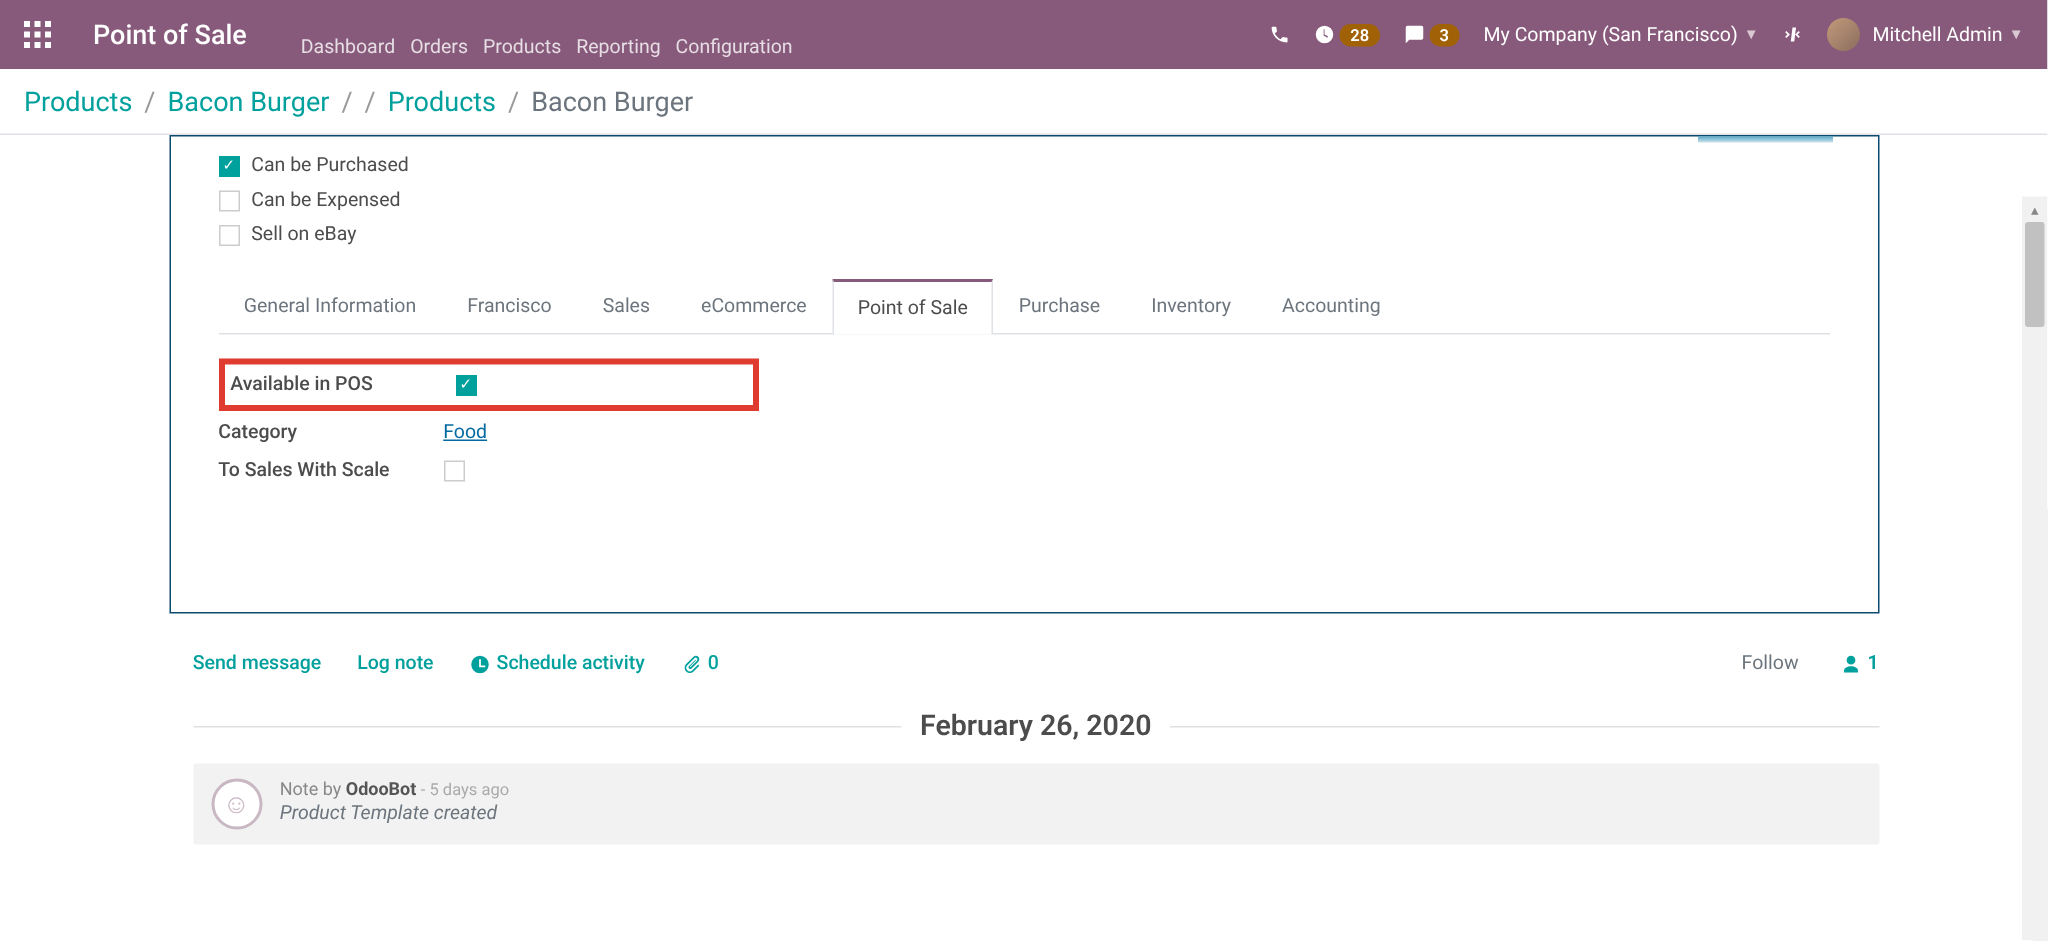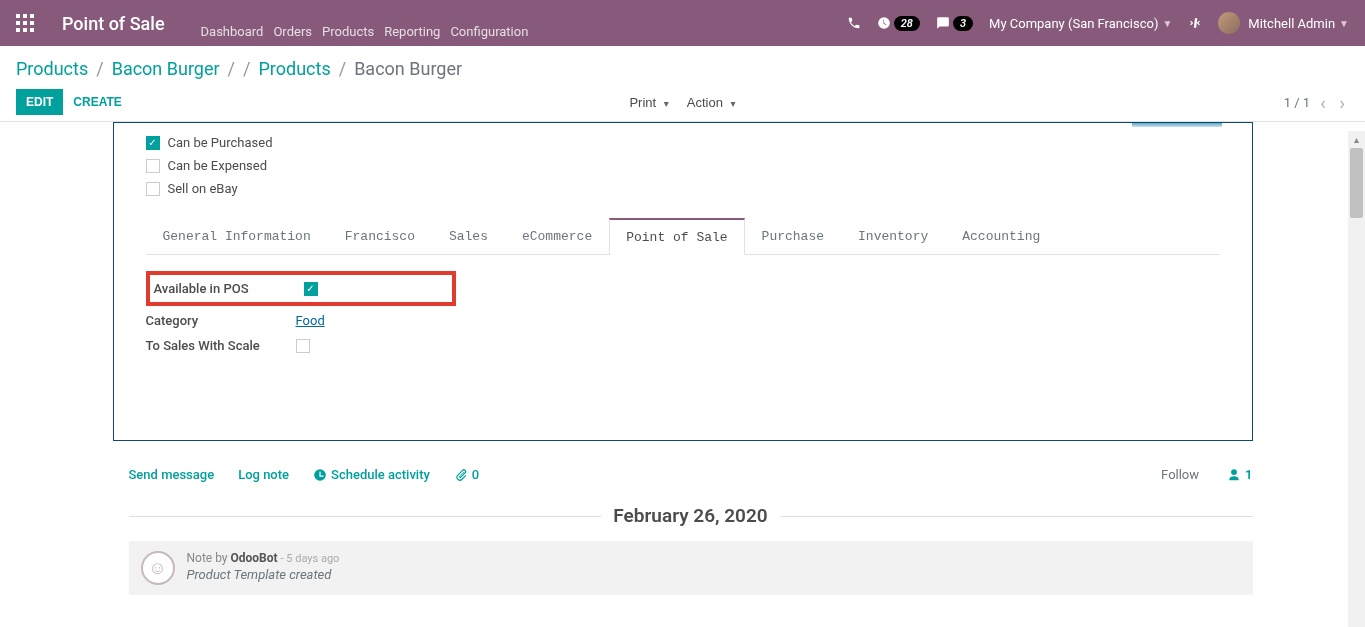--- a/index.html
+++ b/index.html
@@ -6,21 +6,21 @@
   body { font-family: -apple-system, BlinkMacSystemFont, "Segoe UI", Roboto, "Helvetica Neue", Arial, sans-serif; font-size: 13px; color: #4c4c4c; background: #fff; width: 1365px; height: 627px; overflow: hidden; position: relative; }
 
   
   .navbar { background: #875A7B; color: #fff; height: 46px; display: flex; align-items: center; padding: 0 16px; }
   .apps-icon { width: 18px; height: 18px; display: grid; grid-template-columns: repeat(3,4px); grid-template-rows: repeat(3,4px); gap: 3px; margin-right: 28px; cursor: pointer; }
   .apps-icon span { background: #fff; width: 4px; height: 4px; }
   .brand { font-size: 18px; font-weight: 500; margin-right: 36px; cursor: pointer; }
   .nav-menu { display: flex; gap: 10px; margin-top: 16px; }
   .nav-menu a { color: #e7dde4; font-size: 13px; cursor: pointer; }
   .nav-right { margin-left: auto; display: flex; align-items: center; gap: 16px; }
-  .badge-pill { background: #000000; color: #fff; border-radius: 10px; padding: 1px 7px; font-size: 11px; margin-left: 3px; font-weight: 600; font-style: italic; }
+  .badge-pill { background: #a16207; color: #fff; border-radius: 10px; padding: 1px 7px; font-size: 11px; margin-left: 3px; font-weight: 600; }
   .icon-btn { display: inline-flex; align-items: center; cursor: pointer; }
   .avatar { width: 22px; height: 22px; border-radius: 50%; background: linear-gradient(135deg,#c49a7a,#8a6d5e); display: inline-block; }
   .caret { font-size: 10px; margin-left: 4px; color: #d9c8d3; }
 
   
   .control-bar { padding: 12px 16px 0 16px; }
   .breadcrumb { display: flex; align-items: center; gap: 8px; font-size: 18px; margin-bottom: 10px; flex-wrap: wrap; }
   .breadcrumb a { color: #00a09d; cursor: pointer; }
   .breadcrumb .sep { color: #999; }
   .breadcrumb .current { color: #6c757d; }
@@ -40,29 +40,29 @@
 
   .prod-img { position: absolute; right: 30px; top: 0; width: 90px; height: 4px; background: linear-gradient(#5aa9c9,#cfe3ec); }
 
   .check-list { margin-top: 8px; }
   .check-row { display: flex; align-items: center; gap: 8px; padding: 4px 0; font-size: 13px; color: #4c4c4c; }
   .chk { width: 14px; height: 14px; border: 1px solid #ccc; display: inline-flex; align-items: center; justify-content: center; }
   .chk.checked { background: #00a09d; border-color: #00a09d; }
   .chk.checked::after { content: "✓"; color: #fff; font-size: 10px; line-height: 1; }
 
   
-  .tabs { display: flex; border-bottom: 1px solid #dee2e6; margin-top: 18px; font-family: Liberation Mono, monospace; }
+  .tabs { display: flex; border-bottom: 1px solid #dee2e6; margin-top: 18px; }
   .tab { padding: 10px 16px; font-size: 13px; color: #6c757d; cursor: pointer; border: 1px solid transparent; border-bottom: none; margin-bottom: -1px; }
   .tab.active { color: #4c4c4c; border-color: #875A7B #dee2e6 #fff #dee2e6; border-top-width: 2px; background: #fff; }
 
   .tab-body { padding: 14px 0; }
   .field-row { display: flex; align-items: center; padding: 5px 0; font-size: 13px; }
   .field-label { width: 150px; color: #4c4c4c; font-weight: 500; }
   .field-link { color: #0369a1; text-decoration: underline; }
-  .highlight-box { border: 4px solid #e03b2f; padding: 2px 4px; margin: 2px 0; display: inline-flex; width: 310px; }
+  .highlight-box { border: 4px solid #e03b2f; padding: 2px 4px; margin: 2px 0; display: inline-flex; width: 360px; }
 
   
   .chatter { max-width: 1140px; margin: 0 auto; padding: 20px 0 0 16px; }
   .chatter-top { display: flex; align-items: center; gap: 24px; padding: 6px 0 16px 0; }
   .chatter-top .ct-link { color: #00a09d; font-weight: 500; font-size: 13px; cursor: pointer; display: inline-flex; align-items: center; gap: 4px; }
   .chatter-right { margin-left: auto; display: flex; align-items: center; gap: 28px; color: #6c757d; font-size: 13px; }
   .follower { color: #00a09d; display: inline-flex; align-items: center; gap: 4px; font-weight: 600; }
 
   .date-sep { text-align: center; position: relative; margin: 6px 0 14px 0; color: #4c4c4c; font-weight: 600; font-size: 19px; }
   .date-sep::before, .date-sep::after { content:""; position:absolute; top:50%; width: 42%; height:1px; background:#e0e0e0; }
@@ -144,33 +144,20 @@
 <div class="control-bar">
   <div class="breadcrumb">
     <a>Products</a>
       <span class="sep">/</span>
     <a>Bacon Burger</a>
       <span class="sep">/</span>
       <span class="sep">/</span>
     <a>Products</a>
       <span class="sep">/</span>
     <span class="current">Bacon Burger</span>
-  </div>
-  <div class="toolbar">
-    <button class="btn-edit">EDIT</button>
-    <button class="btn-link">CREATE</button>
-    <div class="toolbar-center">
-      <button class="dropdown-btn"><span>Print</span> <span class="caret" style="color:#666">▾</span></button>
-      <button class="dropdown-btn"><span>Action</span> <span class="caret" style="color:#666">▾</span></button>
-    </div>
-    <div class="pager">
-      <span>1 / 1</span>
-      <span class="nav-arrow">‹</span>
-      <span class="nav-arrow">›</span>
-    </div>
   </div>
 </div>
 
 <div class="form-area">
   <div class="sheet-wrap">
     <div class="sheet">
       <div class="prod-img"></div>
       <div class="sheet-inner">
         <div class="check-list">
           <div class="check-row">

